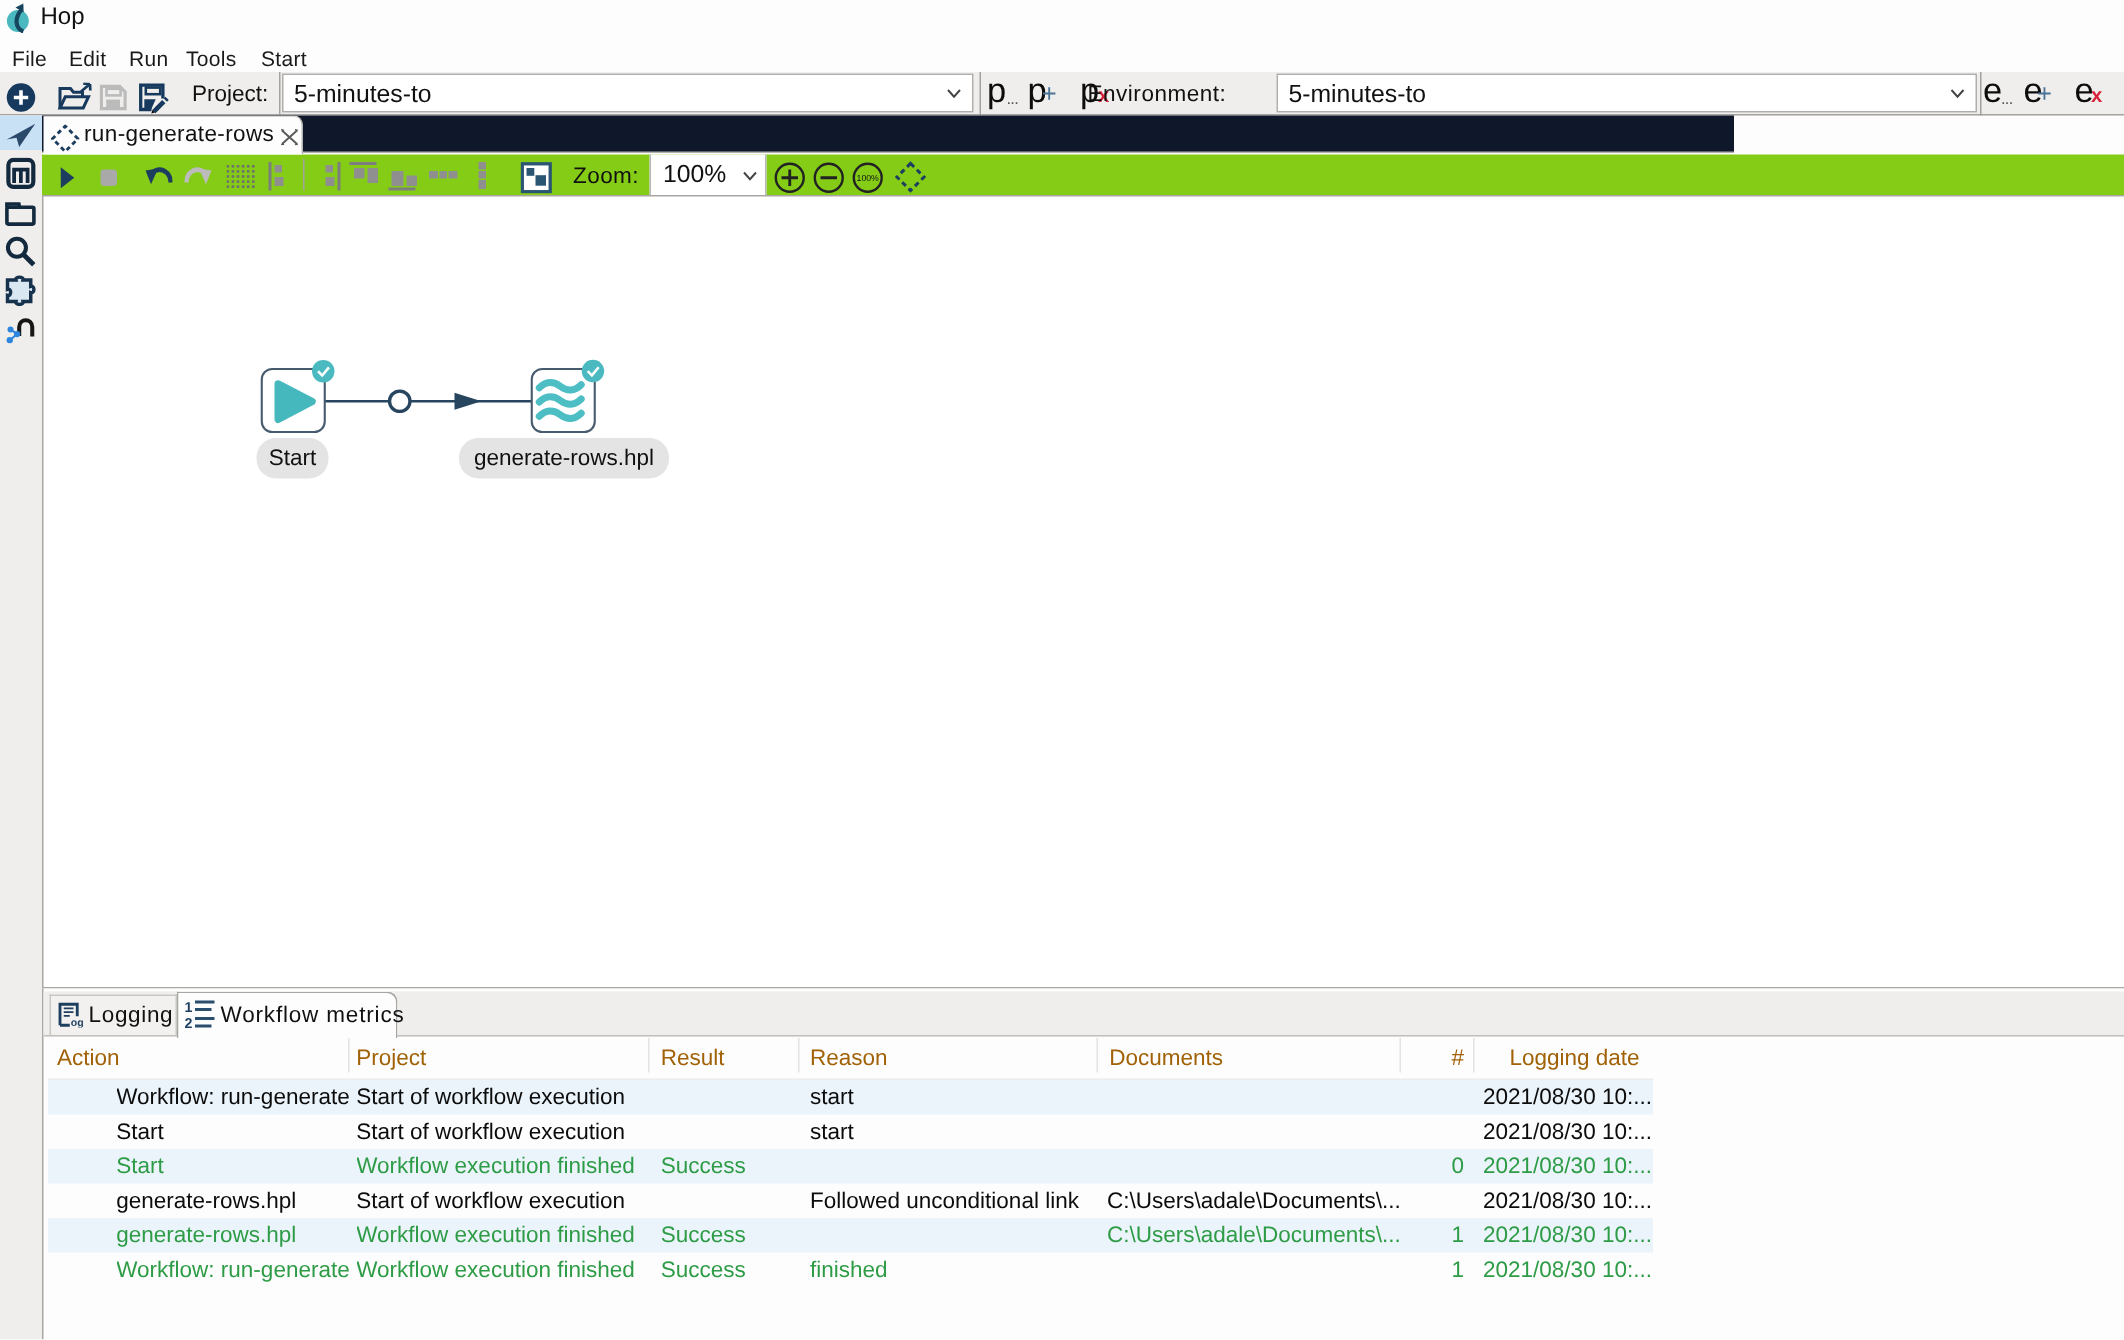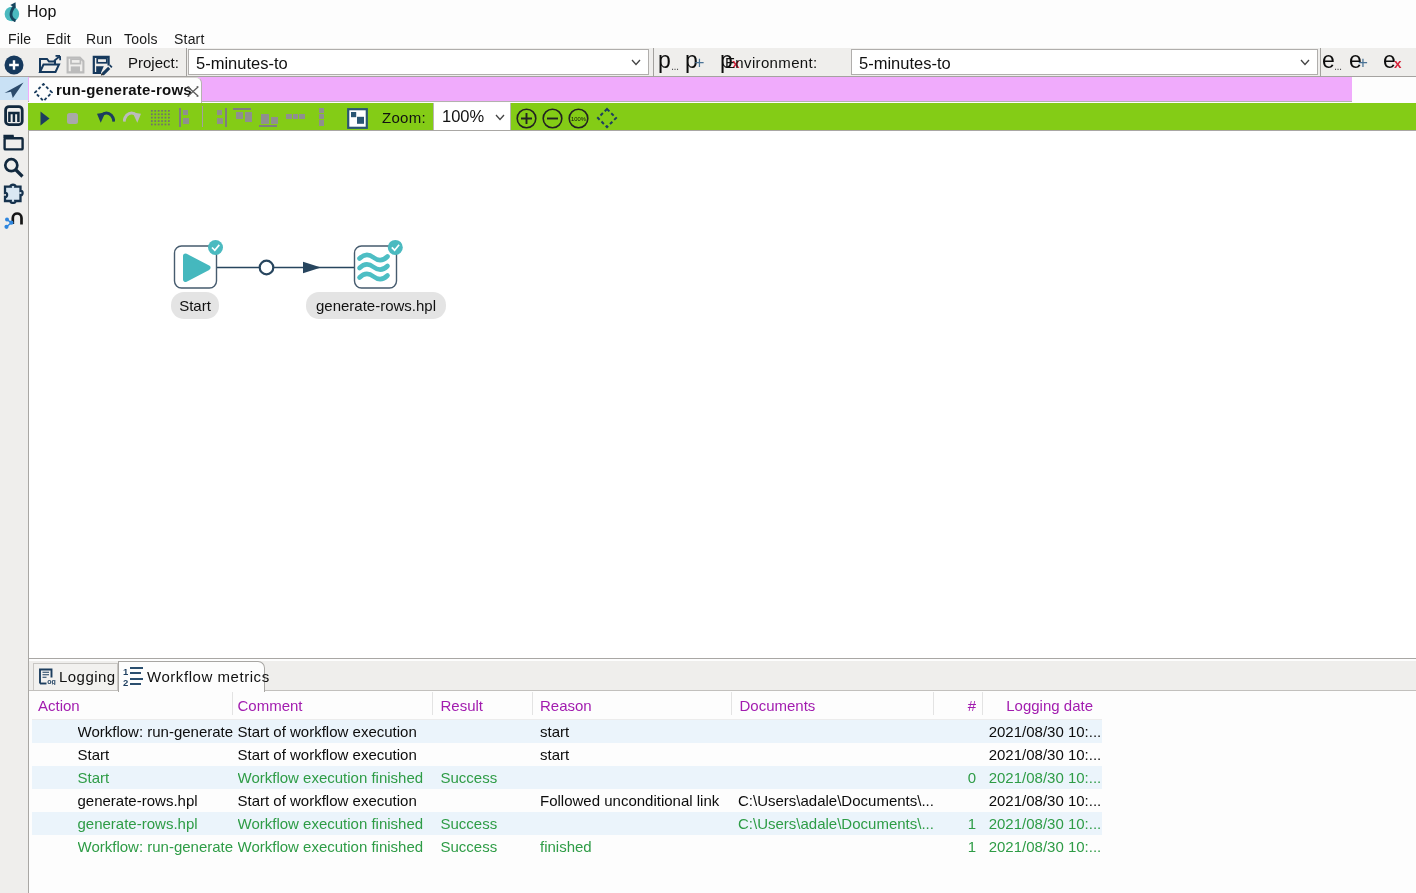--- a/index.html
+++ b/index.html
@@ -20,21 +20,21 @@
 .combo .val { position:absolute; left:7px; top:4px; letter-spacing:0; }
 .combo .chev { position:absolute; right:6px; top:4px; }
 .vsep { position:absolute; width:1px; background:#a3a19e; }
 .lbl { position:absolute; font-size:15px; color:#111; }
 .picon { position:absolute; top:-1px; font-size:23px; color:#0c0c0c; }
 .psub { position:absolute; font-size:11px; }
 
 #sidebar { left:0; top:77px; width:28px; height:816px; background:#efeeec; }
 #sbsel { position:absolute; left:0; top:0; width:28px; height:23px; background:#c9e1f5; }
 
-#tabbar { left:28px; top:77px; width:1324px; height:25px; background:#f0abfc; border-bottom:1px solid #b3b1ae;font-weight:bold;}
+#tabbar { left:28px; top:77px; width:1128px; height:25px; background:#0f172a; border-bottom:1px solid #b3b1ae;}
 #tab1 { position:absolute; left:1px; top:0px; width:173px; height:26px; background:#fdfdfd;
   border-right:1px solid #b5b3b0; border-top:1px solid #d8d6d3; border-top-right-radius:6px; z-index:2;}
 #tab1 .txt { position:absolute; left:27px; top:3px; font-size:15px; letter-spacing:0.25px; color:#111; }
 
 #ctoolbar { left:28px; top:103px; width:1388px; height:27px; background:#84cc16; }
 .gsq { position:absolute; background:#8f8f8f; }
 
 #canvas { left:28px; top:130px; width:1388px; height:529px; background:#fff;
   border-top:1px solid #a9a7a4; border-left:1px solid #a9a7a4; border-bottom:1px solid #a9a7a4;}
 .nodelabel { position:absolute; background:#e4e4e4; border-radius:13px; font-size:15px;
@@ -51,21 +51,21 @@
 .trow div { position:absolute; top:0; height:23px; overflow:hidden; }
 .blue { background:#ebf4fb; }
 .green, .green div { color:#2e9c46; }
 .c1 { left:45.5px; width:185px; }
 .c2 { left:205.5px; width:196px; }
 .c3 { left:408.5px; width:94px; }
 .c4 { left:508px; width:194px; }
 .c5 { left:706px; width:196px; }
 .c6 { left:898px; width:46px; text-align:right; }
 .c7 { left:956px; width:114px; text-align:center; }
-.hdr { color:#a21caf; }
+.hdr { color:#a16207; }
 .hsep { position:absolute; top:1px; width:1px; height:26px; background:#e3e3e3; }
 </style>
 </head>
 <body>
 <div id="app">
   <div id="titlebar" class="abs">
     <svg class="abs" style="left:4px;top:1px" width="17" height="21" viewBox="0 0 17 21">
       <circle cx="7.9" cy="13" r="7.3" fill="#4ab9bf"></circle>
       <path d="M11.6 19.9 C 7.2 18.6 6.1 13.6 7.8 9.6 C 8.5 7.9 9.2 6.7 10.2 5.5" fill="none" stroke="#16455e" stroke-width="2.8"></path>
       <path d="M7.1 5.9 L10.3 1.0 L13.5 6.1 Z" fill="#16455e" transform="rotate(30 10.3 3.5)"></path>
@@ -300,21 +300,21 @@
           <text x="0" y="9.5" font-size="9.5" font-weight="bold" fill="#1d3e5f" font-family="Liberation Sans">1</text>
           <text x="0" y="20.5" font-size="9.5" font-weight="bold" fill="#1d3e5f" font-family="Liberation Sans">2</text>
           <path d="M7 3 H20 M7 8 H18 M7 14 H20 M7 19 H18" stroke="#2a4e6e" stroke-width="1.9"></path>
         </svg>
         <span class="btab" style="left:28px;top:6px;letter-spacing:0.55px">Workflow metrics</span>
       </div>
     </div>
     <div id="tbl">
       <div class="trow hdr" style="height:28px;line-height:28px;">
         <div style="left:6px">Action</div>
-          <div style="left:205.5px">Comment</div>
+          <div style="left:205.5px">Project</div>
         <div style="left:408.5px">Result</div>
           <div style="left:508px">Reason</div>
         <div style="left:707.5px">Documents</div>
           <div class="c6">#</div>
           <div style="left:956px;width:105px;text-align:right">Logging date</div>
         <div class="hsep" style="left:200px"></div>
           <div class="hsep" style="left:400px"></div>
         <div class="hsep" style="left:499.5px"></div>
           <div class="hsep" style="left:699px"></div>
         <div class="hsep" style="left:901px"></div>

